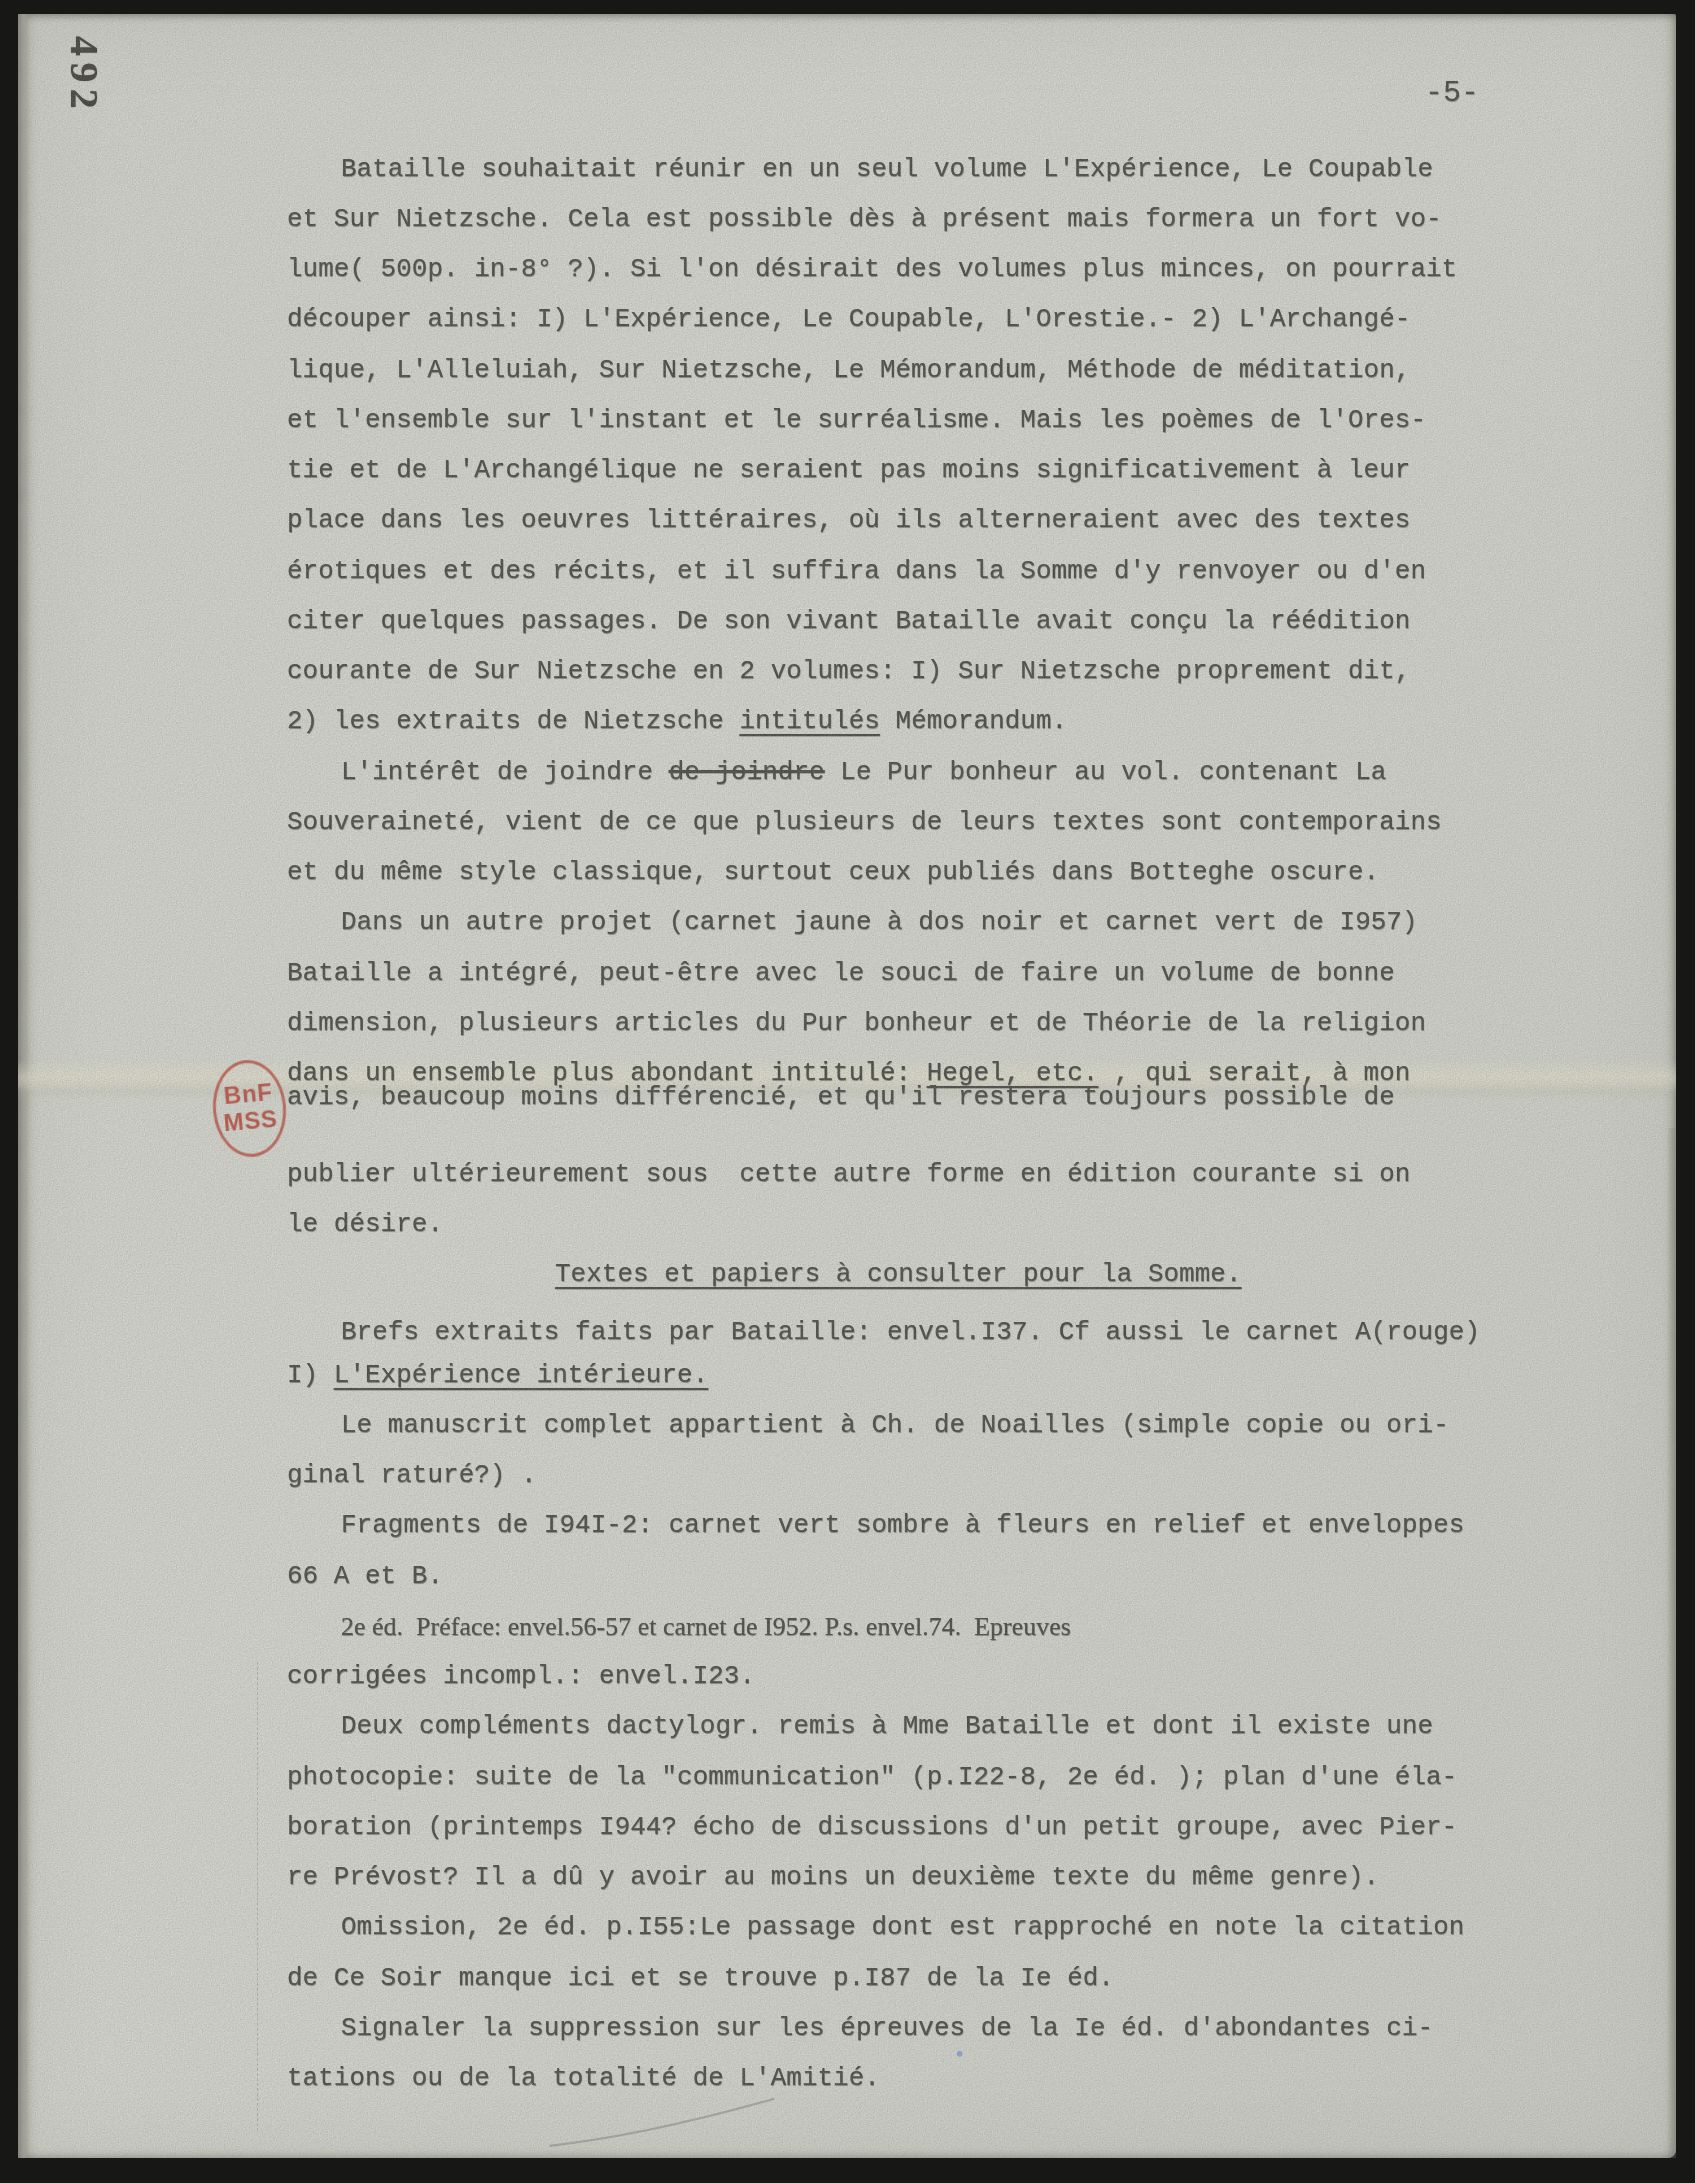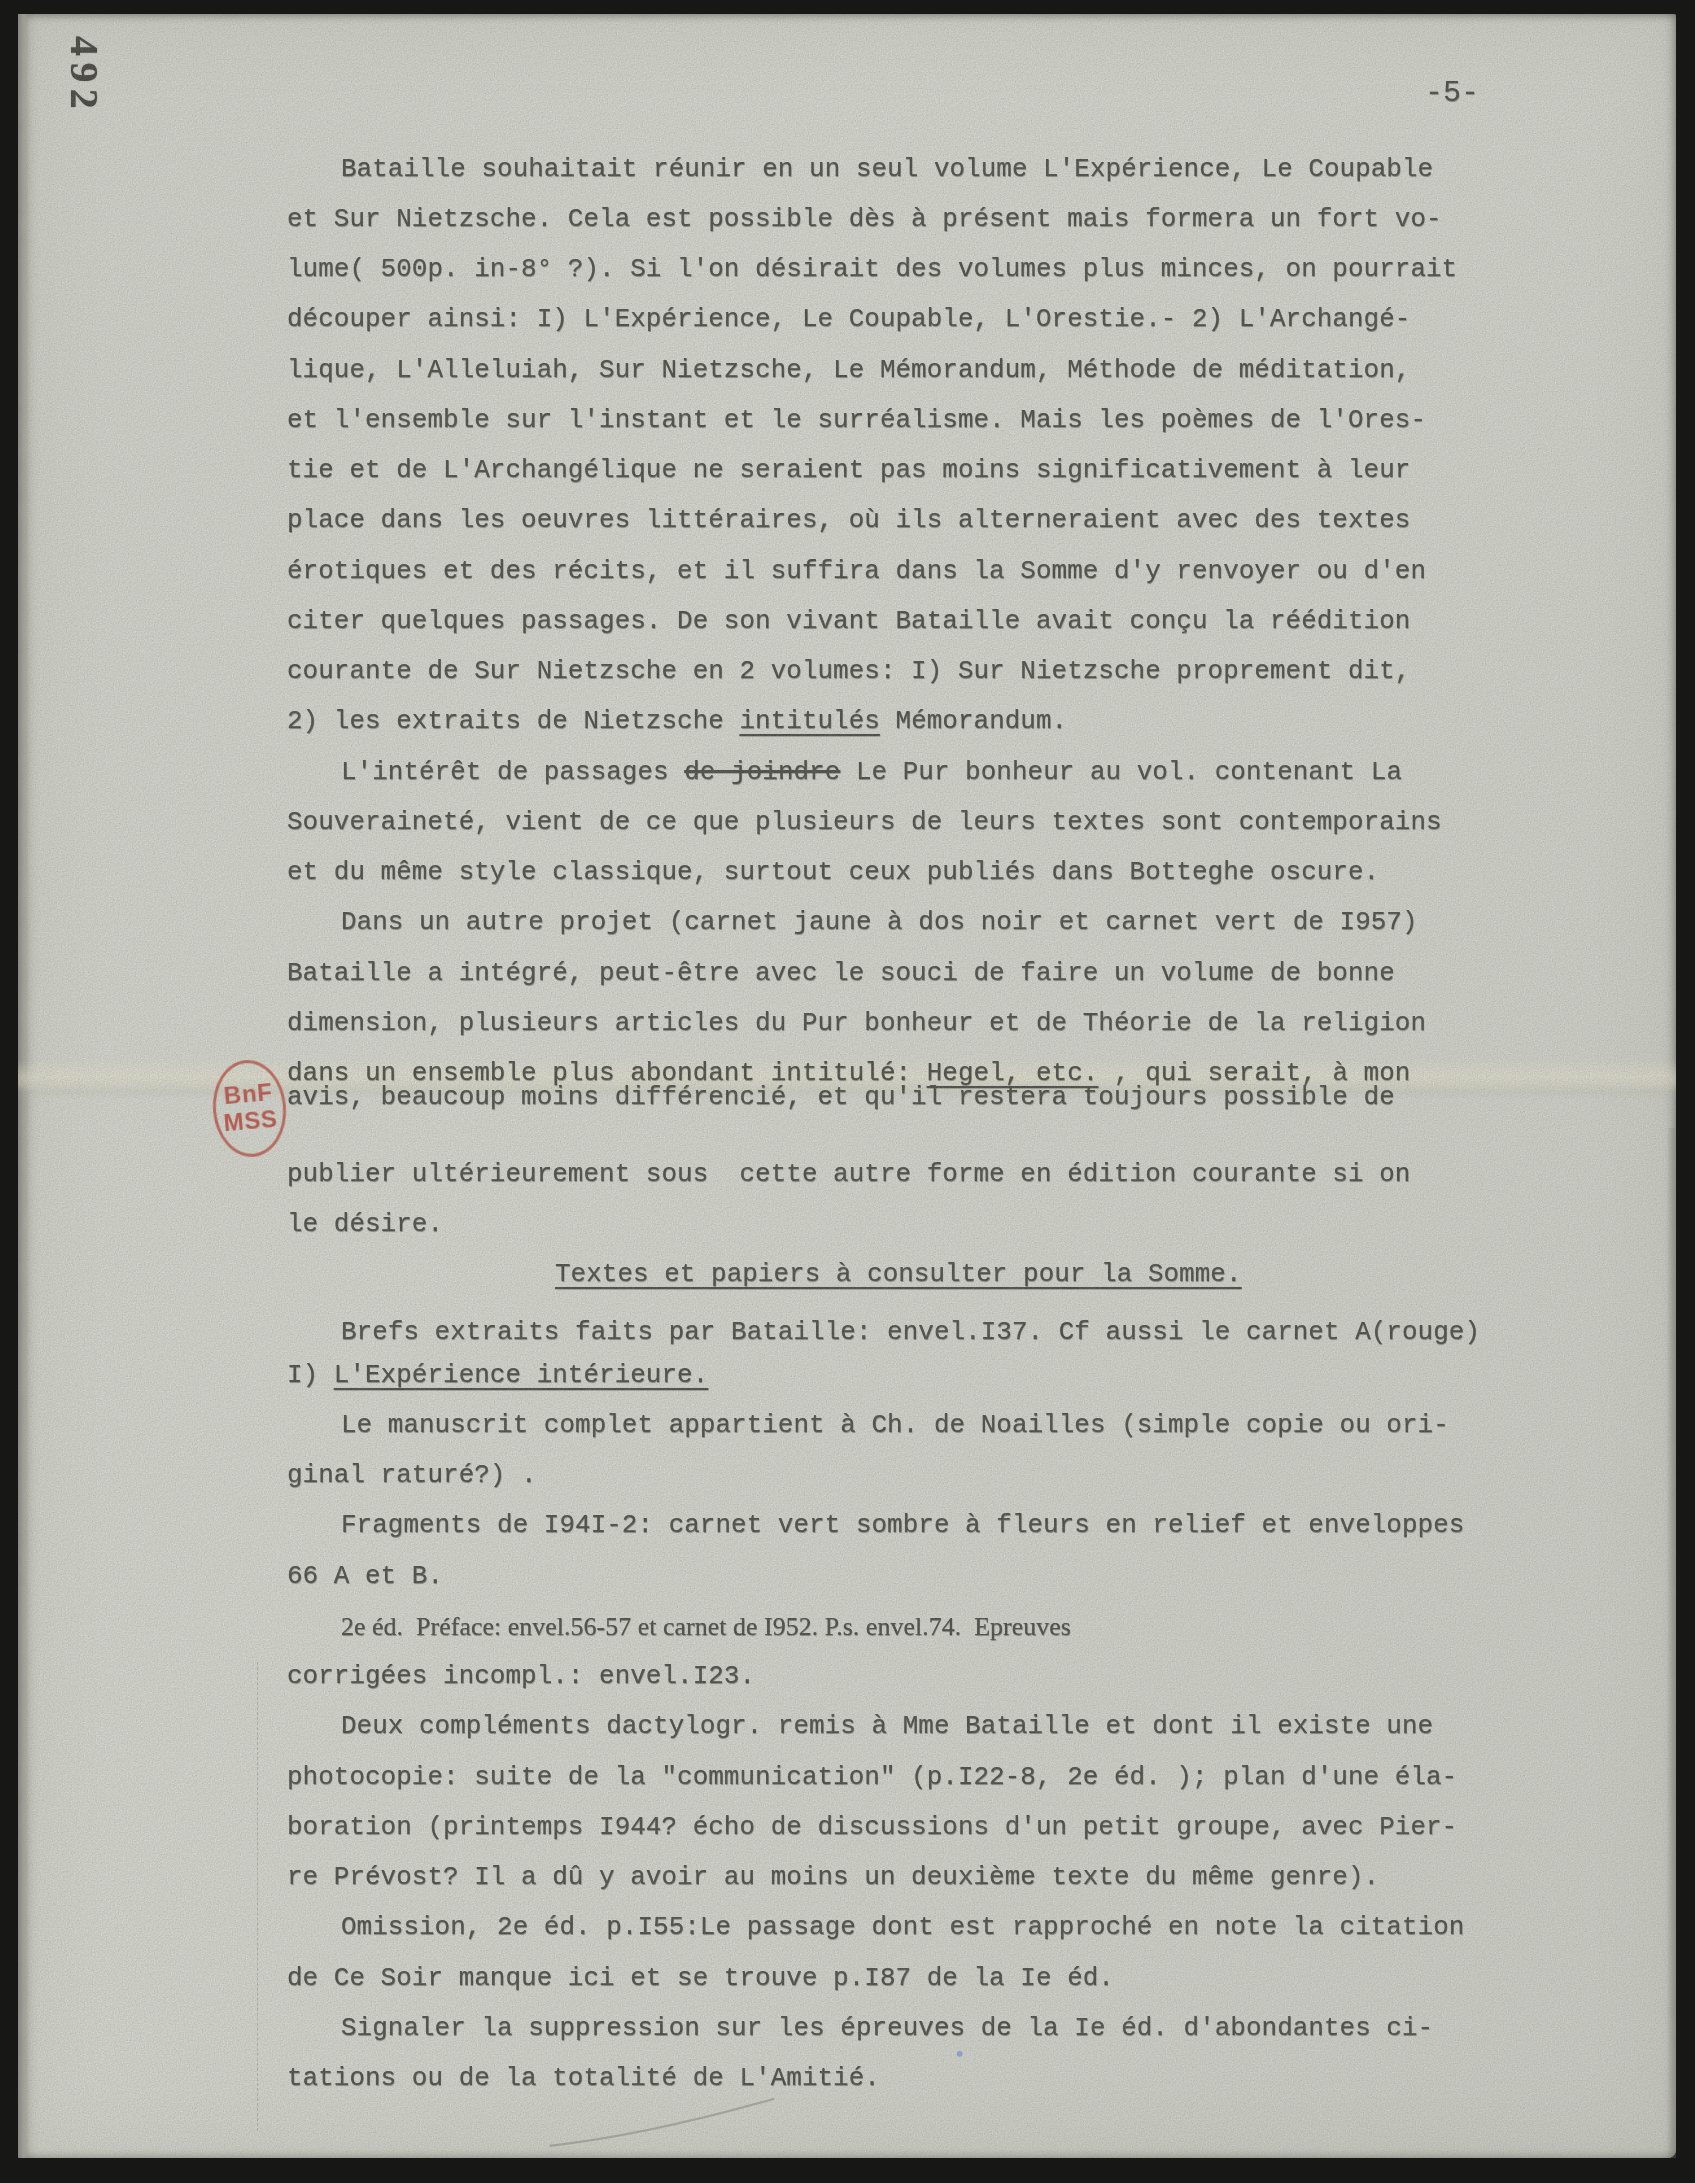--- a/index.html
+++ b/index.html
@@ -76,21 +76,21 @@
     <div class="line" style="top: 253px;"><span>lume( 500p. in-8° ?). Si l'on désirait des volumes plus minces, on pourrait</span></div>
     <div class="line" style="top: 303px;"><span>découper ainsi: I) L'Expérience, Le Coupable, L'Orestie.- 2) L'Archangé-</span></div>
     <div class="line" style="top: 354px;"><span>lique, L'Alleluiah, Sur Nietzsche, Le Mémorandum, Méthode de méditation,</span></div>
     <div class="line" style="top: 404px;"><span>et l'ensemble sur l'instant et le surréalisme. Mais les poèmes de l'Ores-</span></div>
     <div class="line" style="top: 454px;"><span>tie et de L'Archangélique ne seraient pas moins significativement à leur</span></div>
     <div class="line" style="top: 504px;"><span>place dans les oeuvres littéraires, où ils alterneraient avec des textes</span></div>
     <div class="line" style="top: 555px;"><span>érotiques et des récits, et il suffira dans la Somme d'y renvoyer ou d'en</span></div>
     <div class="line" style="top: 605px;"><span>citer quelques passages. De son vivant Bataille avait conçu la réédition</span></div>
     <div class="line" style="top: 655px;"><span>courante de Sur Nietzsche en 2 volumes: I) Sur Nietzsche proprement dit,</span></div>
     <div class="line" style="top: 705px;"><span>2) les extraits de Nietzsche </span><span class="u">intitulés</span><span> Mémorandum.</span></div>
-    <div class="line ind" style="top: 756px;"><span>L'intérêt de passages </span><span class="x">de joindre</span><span> Le Pur bonheur au vol. contenant La</span></div>
+    <div class="line ind" style="top: 756px;"><span>L'intérêt de joindre </span><span class="x">de joindre</span><span> Le Pur bonheur au vol. contenant La</span></div>
     <div class="line" style="top: 806px;"><span>Souveraineté, vient de ce que plusieurs de leurs textes sont contemporains</span></div>
     <div class="line" style="top: 856px;"><span>et du même style classique, surtout ceux publiés dans Botteghe oscure.</span></div>
     <div class="line ind" style="top: 906px;"><span>Dans un autre projet (carnet jaune à dos noir et carnet vert de I957)</span></div>
     <div class="line" style="top: 957px; font-family: Liberation Mono, monospace;"><span>Bataille a intégré, peut-être avec le souci de faire un volume de bonne</span></div>
     <div class="line" style="top: 1007px;"><span>dimension, plusieurs articles du Pur bonheur et de Théorie de la religion</span></div>
     <div class="line" style="top: 1057px;"><span>dans un ensemble plus abondant intitulé: </span><span class="u">Hegel, etc.</span><span> , qui serait, à mon</span></div>
     <div class="line" style="top: 1053px; margin-top: 28px;"><span>avis, beaucoup moins différencié, et qu'il restera toujours possible de</span></div>
     <div class="line" style="top: 1158px;"><span>publier ultérieurement sous  cette autre forme en édition courante si on</span></div>
     <div class="line" style="top: 1208px;"><span>le désire.</span></div>
     <div class="line ctr" style="top: 1258px;"><span class="u">Textes et papiers à consulter pour la Somme.</span></div>

